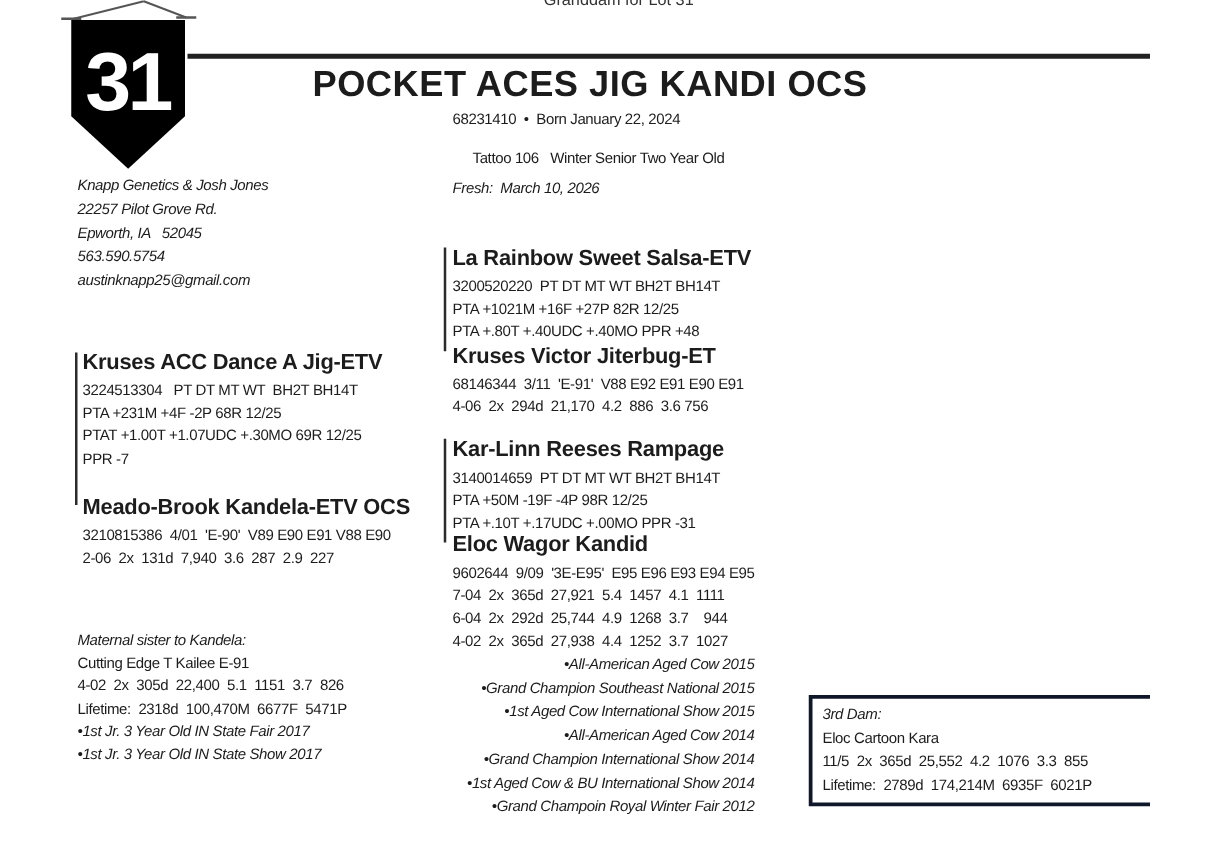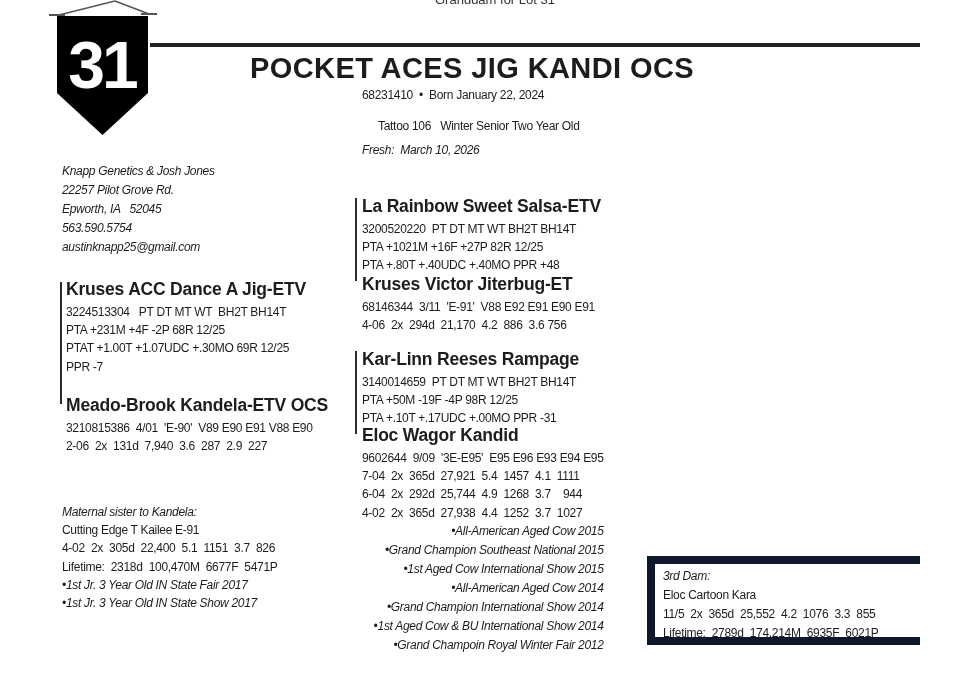--- a/index.html
+++ b/index.html
@@ -11,21 +11,21 @@
   .abs{position:absolute;}
   .ln{font-size:12px;line-height:18px;white-space:pre;letter-spacing:-0.3px;}
   .hdr{font-size:17.5px;font-weight:bold;white-space:pre;letter-spacing:-0.2px;margin-bottom:3px;}
   .it{font-style:italic;}
   .stack18 .ln{line-height:18.2px;}
   .stack19 .ln{line-height:19px;}
   .awards .ln{line-height:19px;font-style:italic;text-align:right;}
   .vline{position:absolute;width:2px;background:#2b2b2b;}
   #title{font-size:29px;font-weight:bold;letter-spacing:0.4px;white-space:pre;text-align:left;}
   #hrule{position:absolute;height:4px;background:#222;}
-  #dam3box{border:8px solid #0f172a;box-sizing:border-box;padding:3px 6px 0 8px;}
+  #dam3box{border:3px solid #0f172a;box-sizing:border-box;padding:3px 6px 0 8px;}
   #topnote{font-size:13px;white-space:pre;color:#333;}
 </style>
 </head>
 <body>
 
 <div id="page">
 
   <div class="abs" id="topnote" style="left:435px;top:-8px;">Granddam for Lot 31</div>
 
   <svg class="abs" style="left:40px;top:0;" width="130" height="145" viewBox="0 0 130 145">
@@ -36,21 +36,21 @@
     <polygon points="17,16 108,16 108,93 62.5,135 17,93" fill="#000"></polygon>
     <text x="62" y="88" fill="#ffffff" font-size="66" font-weight="bold" text-anchor="middle" font-family="Liberation Sans, DejaVu Sans, sans-serif" letter-spacing="-3">31</text>
   </svg>
 
   <div id="hrule" style="left:150px;top:43px;width:783px;"></div>
 
   <div class="abs" id="title" style="left:250px;top:52px;width:560px;">POCKET ACES JIG KANDI OCS</div>
   <div class="abs ln" style="left:362px;top:86px;">68231410  •  Born January 22, 2024</div>
   <div class="abs ln" style="left:362px;top:117px;margin-left:16px;">Tattoo 106   Winter Senior Two Year Old</div>
 
-  <div class="abs stack19 it" style="left:62px;top:139px;margin-top:23px;">
+  <div class="abs stack19 it" style="left:62px;top:139px;">
     <div class="ln">Knapp Genetics &amp; Josh Jones</div>
     <div class="ln">22257 Pilot Grove Rd.</div>
     <div class="ln">Epworth, IA   52045</div>
     <div class="ln">563.590.5754</div>
     <div class="ln">austinknapp25@gmail.com</div>
   </div>
 
   <div class="abs ln it" style="left:362px;top:141px;">Fresh:  March 10, 2026</div>
 
   <div class="vline" style="left:60px;top:282px;height:122px;"></div>

